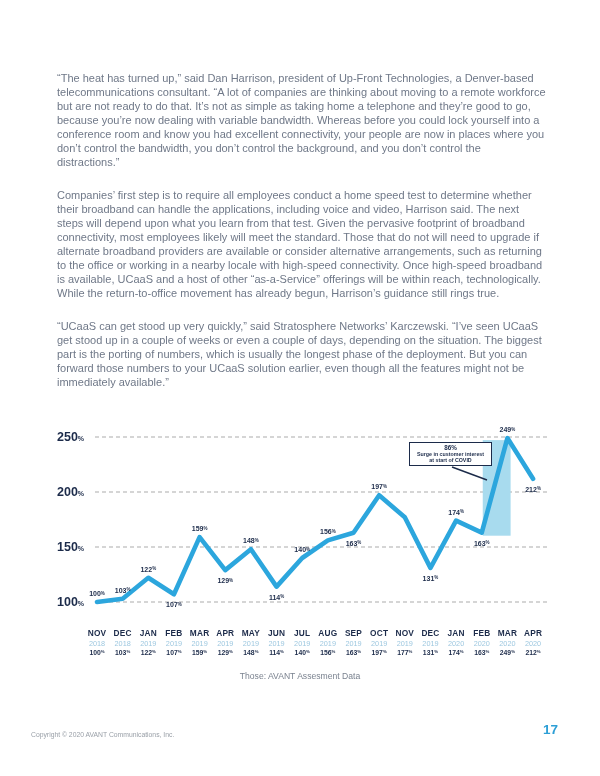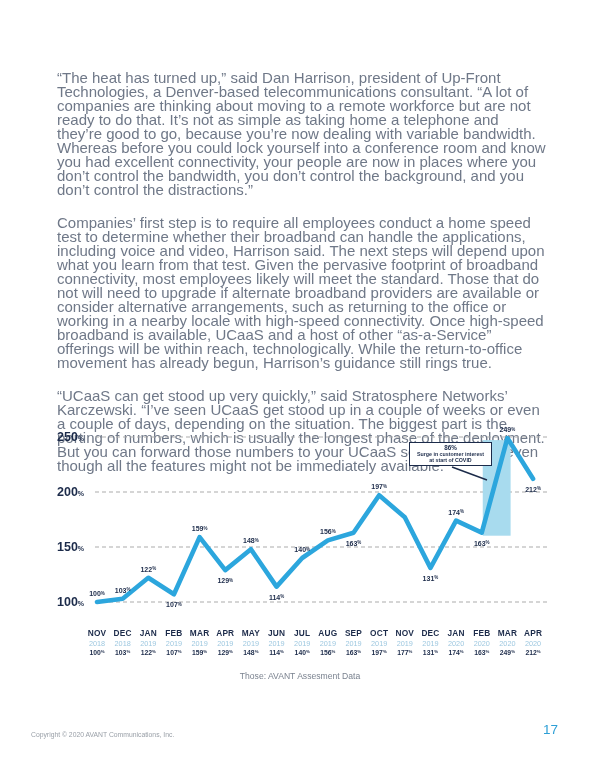--- a/index.html
+++ b/index.html
@@ -4,21 +4,21 @@
 <style>
   * { margin:0; padding:0; box-sizing:border-box; }
   html,body { background:#ffffff; }
   body { font-family:"Liberation Sans", sans-serif; }
   .page {
     position:relative; width:600px; height:776px; margin:0 auto;
     background:#ffffff; overflow:hidden;
   }
   .article {
     position:absolute; left:57px; top:71px; width:489px;
-    font-size:15px; line-height:14px; color:#6f7888;
+    font-size:11px; line-height:14px; color:#6f7888;
     text-align:left; font-weight:400;
   }
   .article p { margin:0 0 19px 0; }
   .chart-svg { position:absolute; left:0; top:0; width:600px; height:776px; }
   .chart-svg text { font-family:"Liberation Sans", sans-serif; }
   .annotation-box {
     position:absolute; left:409px; top:442px; width:83px;
     background:#ffffff; border:1.5px solid #1c2b4a;
     text-align:center; color:#1c2b4a; padding:1px 0 2px 0;
   }
@@ -27,21 +27,21 @@
   .chart-source {
     position:absolute; left:0; right:0; top:671px; text-align:center;
     font-size:8.6px; color:#7a828f;
   }
   .footer-copyright {
     position:absolute; left:31px; top:731px;
     font-size:6.8px; color:#9aa0a8;
   }
   .page-number {
     position:absolute; right:42px; top:722px;
-    font-size:13.5px; font-weight:400; color:#2d9fd6;
+    font-size:13.5px; font-weight:700; color:#2d9fd6;
   }
 </style>
 </head>
 <body>
 
 <div class="page">
 
   <div class="article">
     <p>“The heat has turned up,” said Dan Harrison, president of Up-Front Technologies, a Denver-based telecommunications consultant. “A lot of companies are thinking about moving to a remote workforce but are not ready to do that. It’s not as simple as taking home a telephone and they’re good to go, because you’re now dealing with variable bandwidth. Whereas before you could lock yourself into a conference room and know you had excellent connectivity, your people are now in places where you don’t control the bandwidth, you don’t control the background, and you don’t control the distractions.”</p>
     <p>Companies’ first step is to require all employees conduct a home speed test to determine whether their broadband can handle the applications, including voice and video, Harrison said. The next steps will depend upon what you learn from that test. Given the pervasive footprint of broadband connectivity, most employees likely will meet the standard. Those that do not will need to upgrade if alternate broadband providers are available or consider alternative arrangements, such as returning to the office or working in a nearby locale with high-speed connectivity. Once high-speed broadband is available, UCaaS and a host of other “as-a-Service” offerings will be within reach, technologically. While the return-to-office movement has already begun, Harrison’s guidance still rings true.</p>

